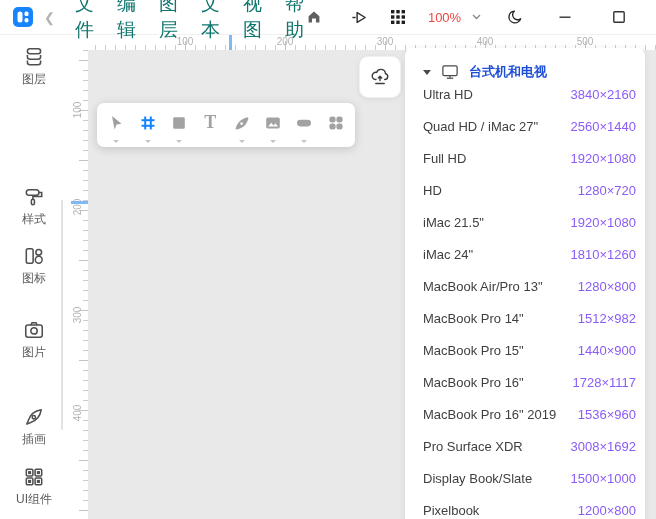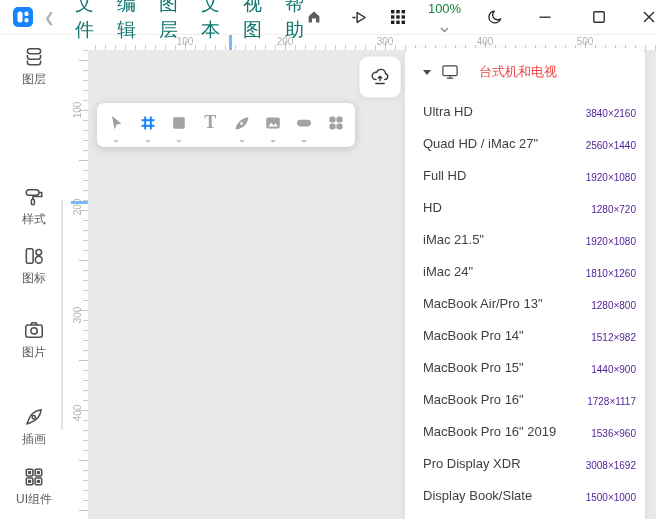--- a/index.html
+++ b/index.html
@@ -9,21 +9,21 @@
   
   .topbar{position:absolute;left:0;top:0;width:656px;height:35px;background:#fff;
     border-bottom:1px solid #f0f0f0;display:flex;align-items:center;box-sizing:border-box;z-index:30;}
   .logo{width:20px;height:20px;border-radius:5px;background:#1684fc;margin-left:13px;flex:0 0 auto;
     display:flex;align-items:center;justify-content:center;}
   .back-chevron{color:#b3b3b3;font-size:13px;margin-left:11px;line-height:1;}
   .menus{display:flex;gap:23px;margin-left:20px;}
   .menus span{font-size:19px;color:#0f766e;cursor:default;}
   .tb-right{display:flex;align-items:center;margin-left:auto;padding-right:14px;}
   .tb-ic{display:flex;align-items:center;justify-content:center;width:20px;height:20px;}
-  .zoom-ctl{display:flex;align-items:center;gap:11px;font-size:13px;color:#15803d;flex-direction:column;}
+  .zoom-ctl{display:flex;align-items:center;gap:11px;font-size:13px;color:#ef4444;}
   .sp26{margin-left:26px;} .sp18{margin-left:18px;} .sp20{margin-left:20px;}
   .sp24{margin-left:24px;} .sp30{margin-left:30px;} .sp34{margin-left:34px;}
 
   
   .sidebar{position:absolute;left:0;top:35px;width:68px;height:484px;background:#fff;z-index:20;}
   .side-item{position:absolute;left:0;width:68px;display:flex;flex-direction:column;align-items:center;gap:3px;cursor:pointer;}
   .side-item .lbl{font-size:12px;color:#5c5c5c;white-space:nowrap;}
   .side-scrollbar{position:absolute;right:5px;top:165px;width:2px;height:230px;background:#e2e2e2;border-radius:1px;}
 
   
@@ -65,25 +65,25 @@
     border:1px solid #f1f1f1;border-radius:9px;box-shadow:0 1px 5px rgba(0,0,0,.08);z-index:25;
     display:flex;align-items:center;justify-content:center;box-sizing:border-box;cursor:pointer;}
 
   
   .panel{position:absolute;left:405px;top:48px;width:240px;height:490px;background:#fff;
     border-radius:8px;box-shadow:0 1px 8px rgba(0,0,0,.07);z-index:22;box-sizing:border-box;
     padding-top:9px;}
   .panel-header{height:30px;display:flex;align-items:center;padding:0 18px;cursor:pointer;}
   .ph-triangle{width:0;height:0;border-left:4px solid transparent;border-right:4px solid transparent;
     border-top:5px solid #4a4a4a;margin-right:10px;}
-  .panel-header .title{font-size:13px;color:#ef4444;font-weight:400;margin-left:20px;}
-  .prow{height:32px;display:flex;align-items:flex-end;justify-content:space-between;
+  .panel-header .title{font-size:13px;color:#1d4ed8;font-weight:700;margin-left:10px;}
+  .prow{height:32px;display:flex;align-items:flex-start;justify-content:space-between;
     padding:0 9px 0 18px;cursor:pointer;}
   .prow .name{font-size:13px;color:#3f3f3f;}
-  .prow .size{font-size:10px;color:#4c1d95;}
+  .prow .size{font-size:13px;color:#8b5cf6;}
 </style>
 </head>
 <body>
 
 <div class="screen">
 
   <div class="topbar">
     <div class="logo">
       <svg width="14" height="14" viewBox="0 0 14 14">
         <rect x="1.5" y="1.5" width="5" height="11" rx="2.5" fill="#fff"></rect>
@@ -353,21 +353,21 @@
     </div>
     <div class="prow">
       <span class="name">MacBook Pro 16"</span>
       <span class="size">1728×1117</span>
     </div>
     <div class="prow">
       <span class="name">MacBook Pro 16" 2019</span>
       <span class="size">1536×960</span>
     </div>
     <div class="prow">
-      <span class="name">Pro Display XDR</span>
+      <span class="name">Pro Surface XDR</span>
       <span class="size">3008×1692</span>
     </div>
     <div class="prow">
       <span class="name">Display Book/Slate</span>
       <span class="size">1500×1000</span>
     </div>
     <div class="prow">
       <span class="name">Pixelbook</span>
       <span class="size">1200×800</span>
     </div>

